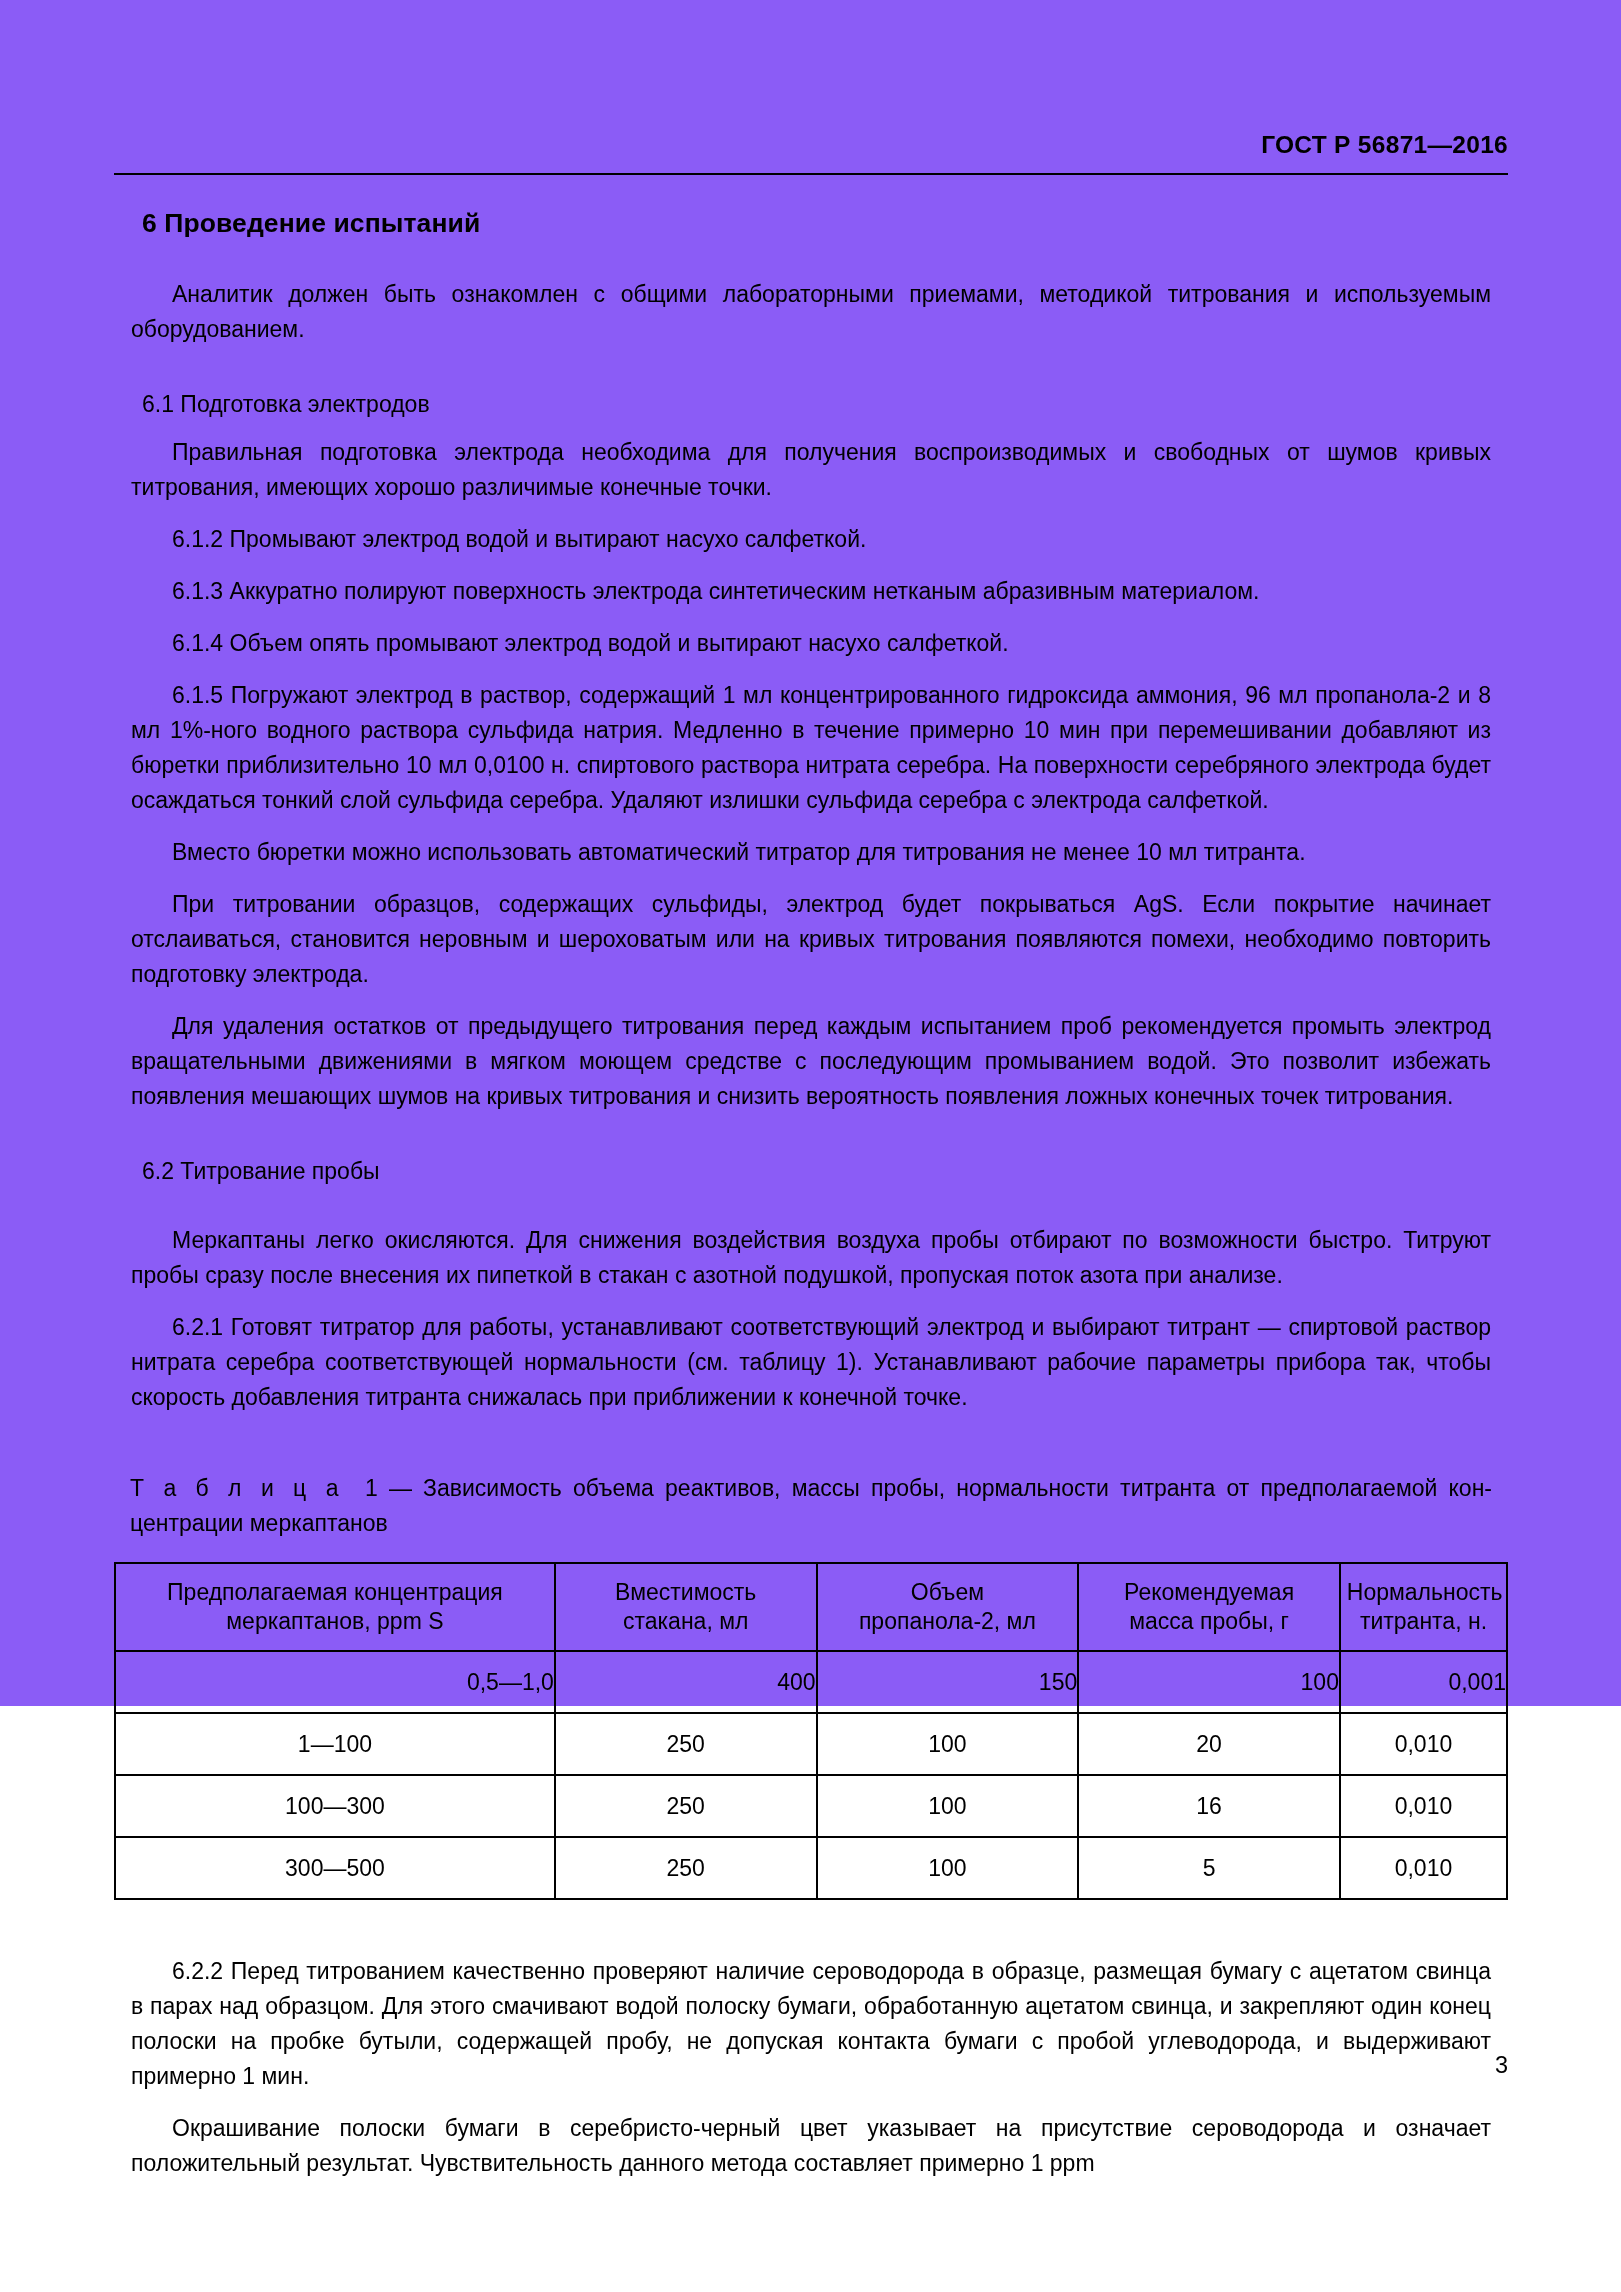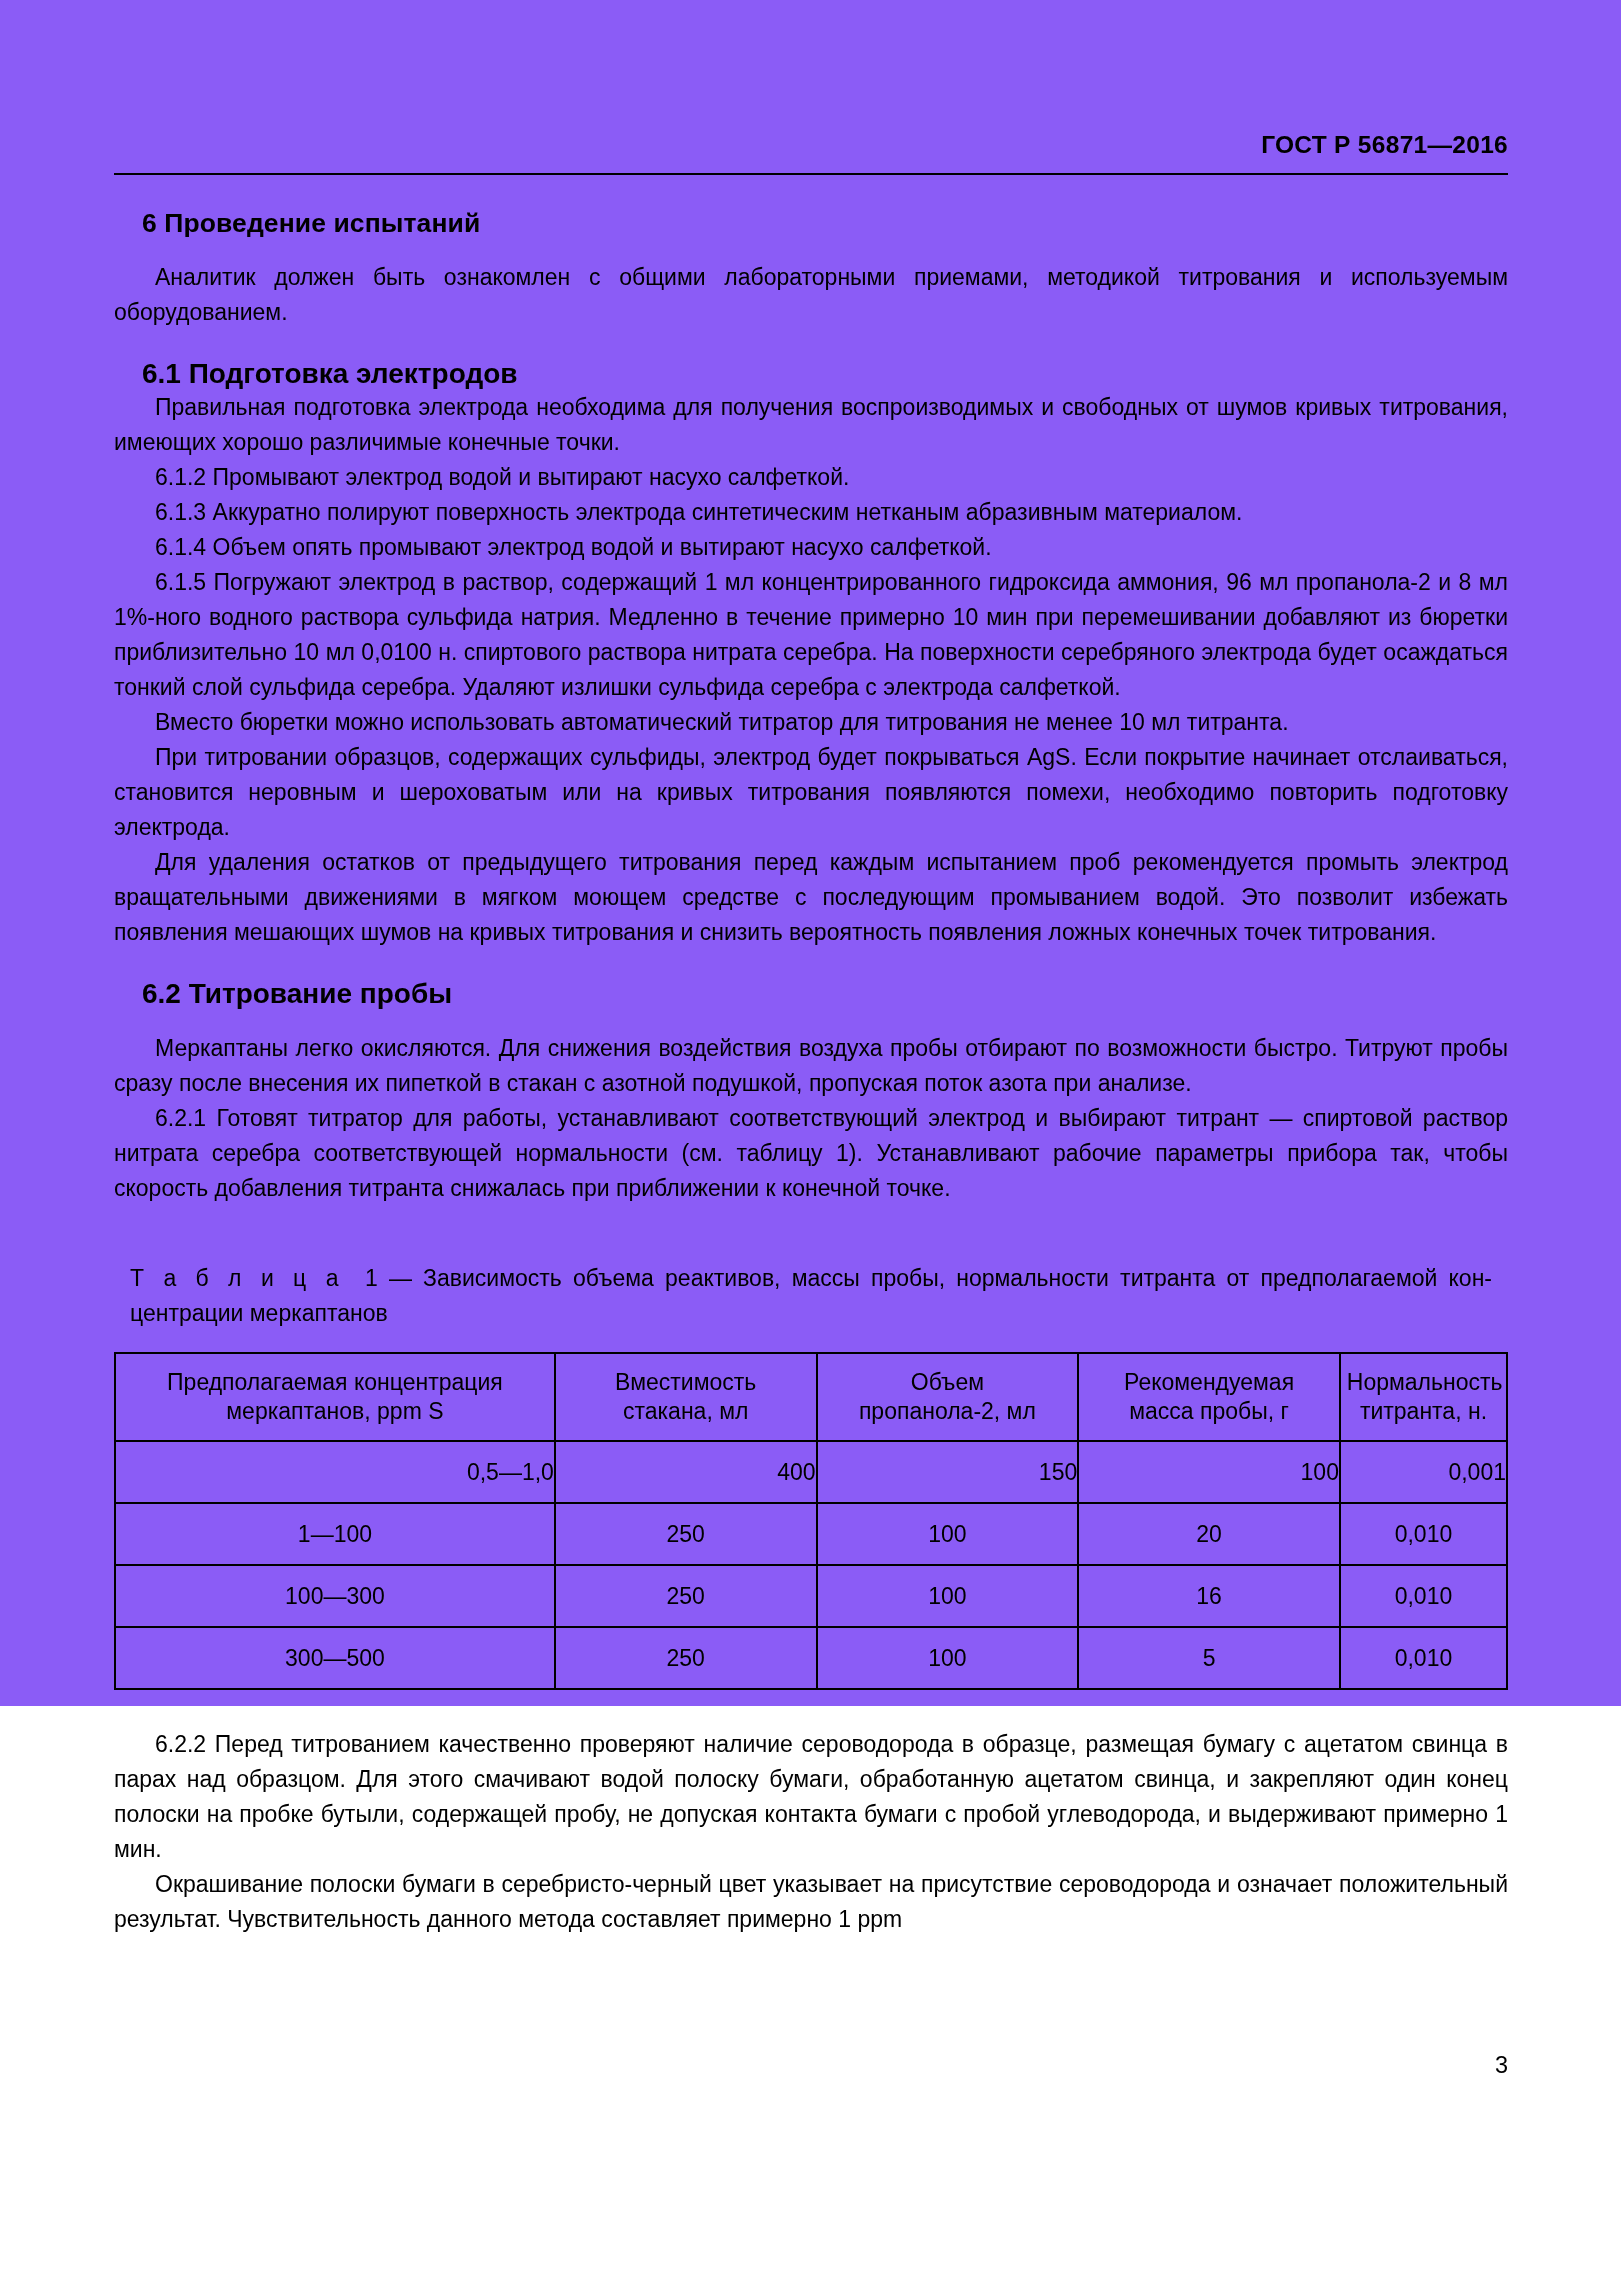--- a/index.html
+++ b/index.html
@@ -54,30 +54,30 @@
   }
   h1.sec {
     font-size: 26.5px;
     font-weight: bold;
     margin: 0 0 0 0;
     padding: 13.7px 0 0 28px;
     line-height: 1.2;
     letter-spacing: 0.1px;
   }
   h2.subsec {
-    font-size: 28px;
-    font-weight: bold;
+    font-size: 23px;
+    font-weight: normal;
     margin: 0;
     padding: 26.5px 0 0 28px;
     line-height: 1.2;
   }
   p.body {
     font-size: 23px;
     line-height: 35px;
-    margin: 0;
+    margin: 17px;
     padding: 0;
     text-align: justify;
     text-justify: inter-word;
     text-indent: 41px;
     hyphens: manual;
   }
   p.body.first-after-head { padding-top: 20.6px; }
 
   
   .table-caption {

